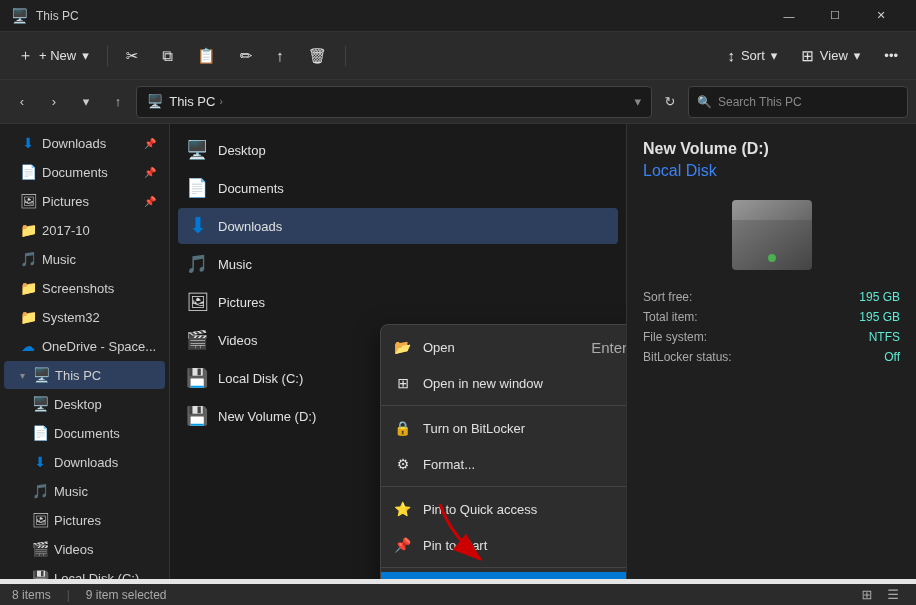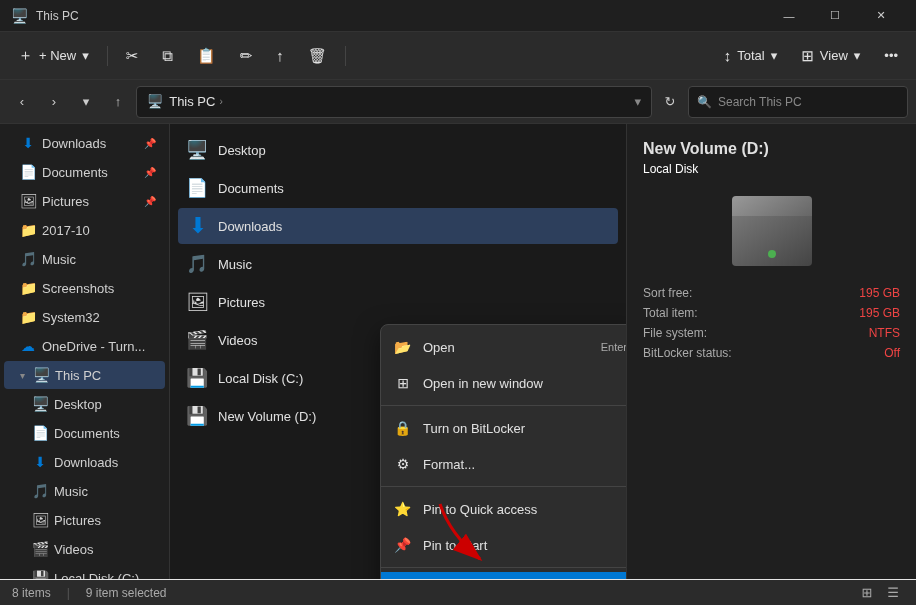--- a/index.html
+++ b/index.html
@@ -251,22 +251,22 @@
       padding: 16px;
       flex-shrink: 0;
     }
     .panel-title {
       font-size: 16px;
       font-weight: 600;
       color: #e0e0e0;
       margin-bottom: 4px;
     }
     .panel-subtitle {
-      font-size: 12px;
-      color: #ffffff;
+      font-size: 16px;
+      color: #3b82f6;
       margin-bottom: 20px;
     }
     .drive-top {
       width: 80px;
       height: 20px;
       background: linear-gradient(145deg, #999, #666);
       border-radius: 4px 4px 0 0;
       margin: 0 auto 0;
     }
     .drive-body {
@@ -287,39 +287,39 @@
       left: 50%;
       transform: translateX(-50%);
     }
     .panel-info-row {
       display: flex;
       justify-content: space-between;
       margin-bottom: 6px;
       font-size: 12px;
     }
     .panel-info-label { color: #aaa; }
-    .panel-info-value { color: #ef4444; text-align: right; }
+    .panel-info-value { color: #5eead4; text-align: right; }
     .space-bar {
       width: 100%;
       height: 8px;
       background: #333;
       border-radius: 2px;
       overflow: hidden;
     }
     .space-bar-fill {
       height: 100%;
       background: #0078d4;
       border-radius: 2px;
     }
 
     
     .status-bar {
       height: 26px;
       background: #2b2b2b;
-      border-top: 1px solid #e5e5e5;
+      border-top: 5px solid #e5e5e5;
       display: flex;
       align-items: center;
       padding: 0 12px;
       gap: 16px;
       font-size: 12px;
       color: #aaa;
     }
     .status-separator {
       color: #555;
     }
@@ -369,21 +369,21 @@
       width: 20px;
       height: 20px;
       display: flex;
       align-items: center;
       justify-content: center;
       font-size: 14px;
       flex-shrink: 0;
     }
     .ctx-shortcut {
       margin-left: auto;
-      font-size: 11px;
+      font-size: 15px;
       color: #aaa;
     }
     .ctx-separator {
       height: 1px;
       background: #444;
       margin: 4px 0;
     }
 
     
     .arrow-annotation {
@@ -445,21 +445,21 @@
   <button class="toolbar-btn">
     <span class="toolbar-icon">↑</span>
   </button>
   <button class="toolbar-btn">
     <span class="toolbar-icon">🗑</span>
   </button>
   <div class="toolbar-separator"></div>
   <div class="toolbar-spacer"></div>
   <button class="toolbar-btn">
     <span class="toolbar-icon">↕</span>
-    <span>Total</span>
+    <span>Sort</span>
     <span>▾</span>
   </button>
   <button class="toolbar-btn">
     <span class="toolbar-icon">⊞</span>
     <span>View</span>
     <span>▾</span>
   </button>
   <button class="toolbar-btn">
     <span>•••</span>
   </button>
@@ -514,21 +514,21 @@
     <div class="sidebar-item">
       <span class="sidebar-icon" style="color:#f39c12;">📁</span>
       <span>Screenshots</span>
     </div>
     <div class="sidebar-item">
       <span class="sidebar-icon">📁</span>
       <span>System32</span>
     </div>
     <div class="sidebar-item">
       <span class="sidebar-icon" style="color:#0078d4;">☁</span>
-      <span>OneDrive - Turn...</span>
+      <span>OneDrive - Space...</span>
     </div>
     <div class="sidebar-item active">
       <span class="sidebar-expand">▾</span>
       <span class="sidebar-icon">🖥️</span>
       <span>This PC</span>
     </div>
     <div class="sidebar-item" style="padding-left:28px;">
       <span class="sidebar-icon">🖥️</span>
       <span>Desktop</span>
     </div>

